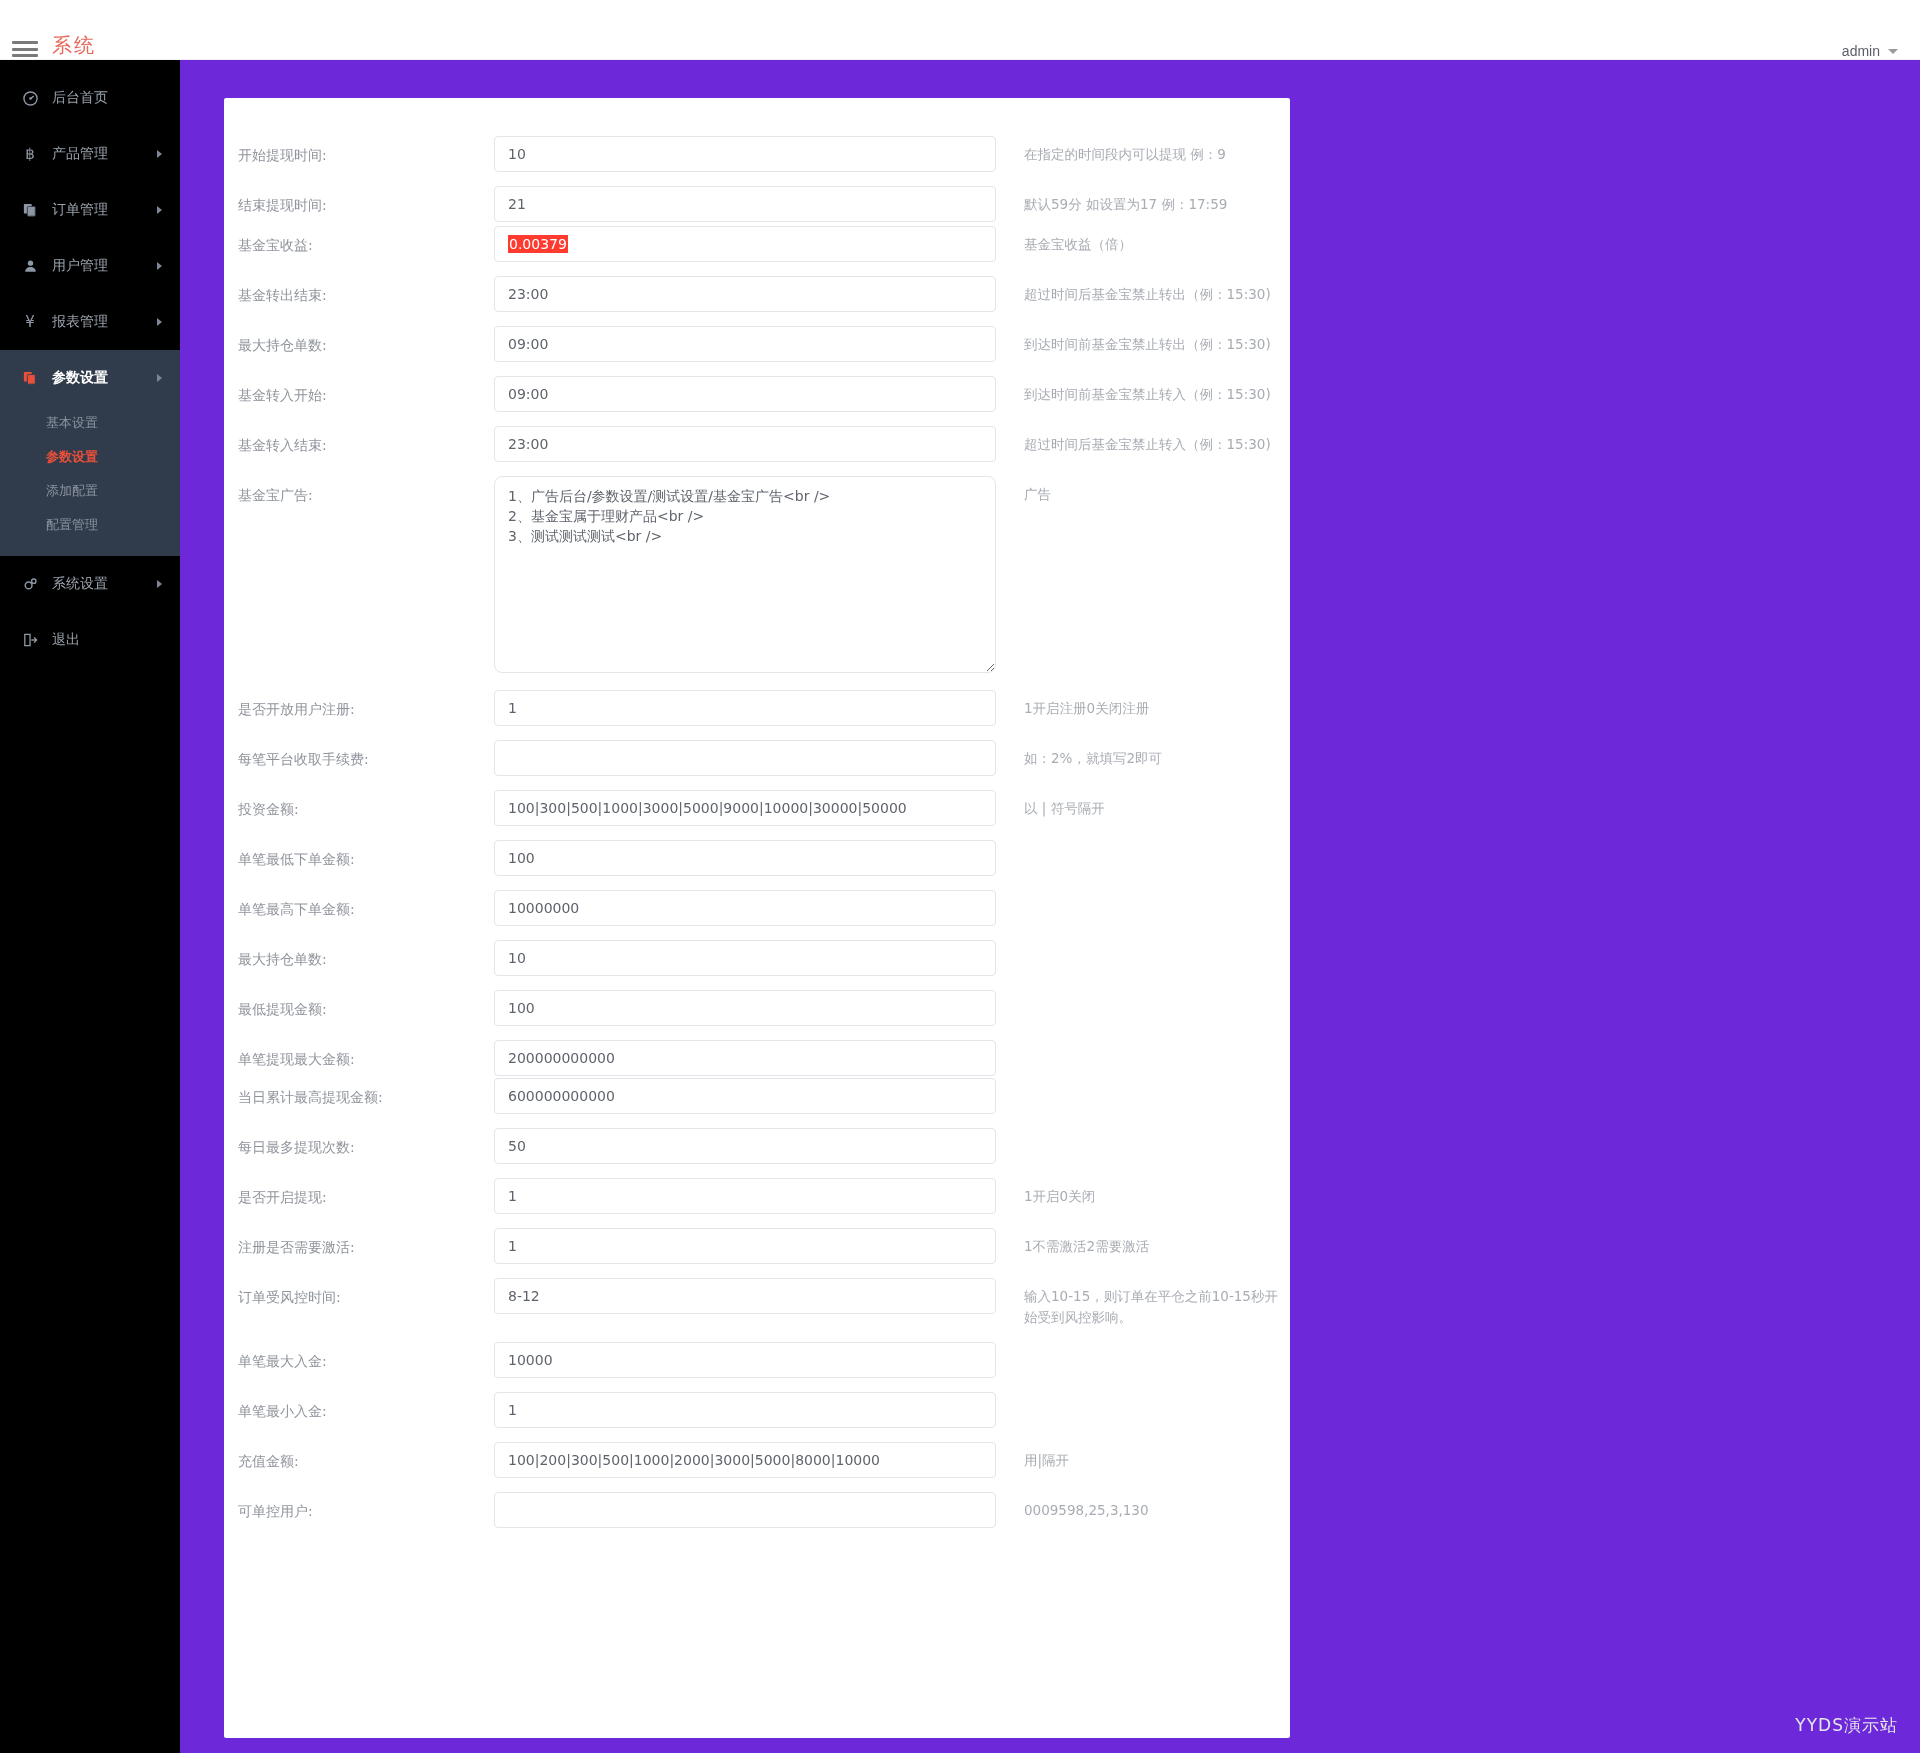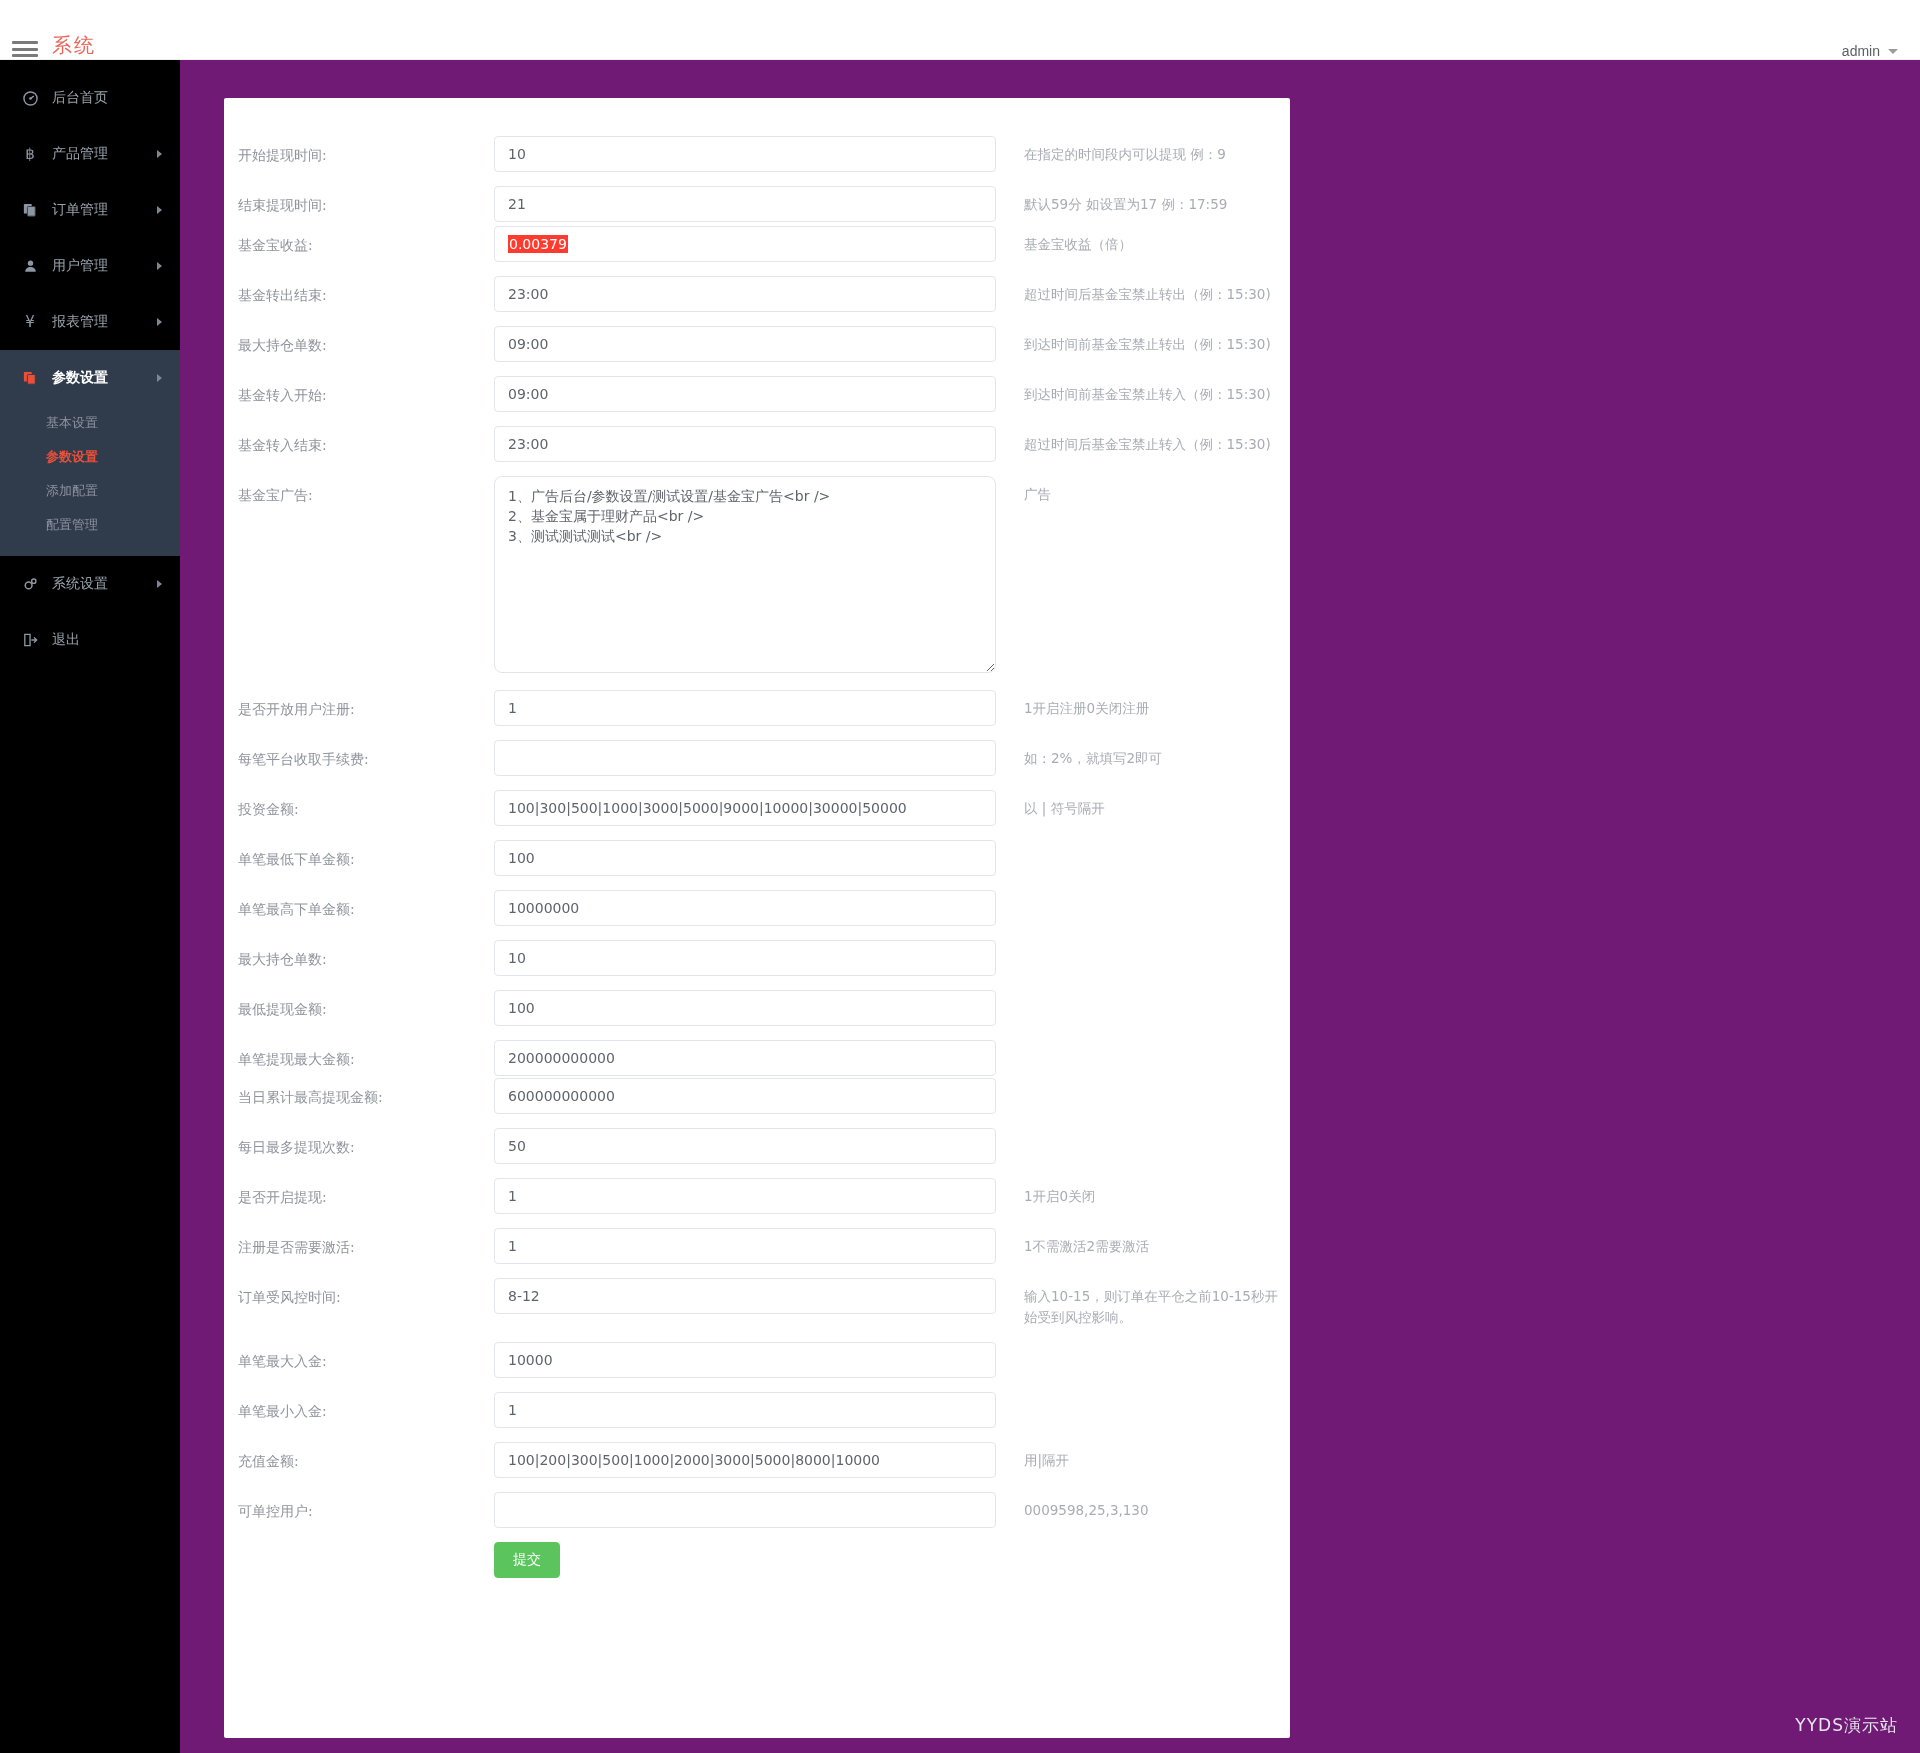--- a/index.html
+++ b/index.html
@@ -70,21 +70,21 @@
     padding-left:46px; font-size:13px; color:#8b939e; cursor:pointer;
     font-family:"DejaVu Sans","Liberation Sans",sans-serif;
   }
   .sub-item.active{ color:#e8503a; font-weight:bold; }
   .nav-sub{ padding-bottom:14px; }
 
   
   .main{
     position:absolute; top:60px; left:180px;
     width:1740px; height:1693px;
-    background:#701a75;
+    background:#6d28d9;
     overflow:hidden;
   }
   .card{
     position:absolute; left:44px; top:38px;
     width:1066px; height:1640px;
     background:#fff;
     border-radius:2px;
   }
   .form{
     padding:38px 0 0 0;
@@ -381,18 +381,15 @@
           <div class="flabel">充值金额:</div>
           <div class="fctrl"><input class="inp" value="100|200|300|500|1000|2000|3000|5000|8000|10000" style=""></div>
           <div class="fhelp">用|隔开</div>
         </div>
         <div class="frow" style="margin-bottom: 14px;">
           <div class="flabel">可单控用户:</div>
           <div class="fctrl"><input class="inp" style=""></div>
           <div class="fhelp">0009598,25,3,130</div>
         </div>
       </div>
-    <div class="submit-row">
-      <button class="btn-submit">提交</button>
-    </div>
   </div>
   <div class="watermark">YYDS演示站</div>
 </div>
 
 </body></html>

